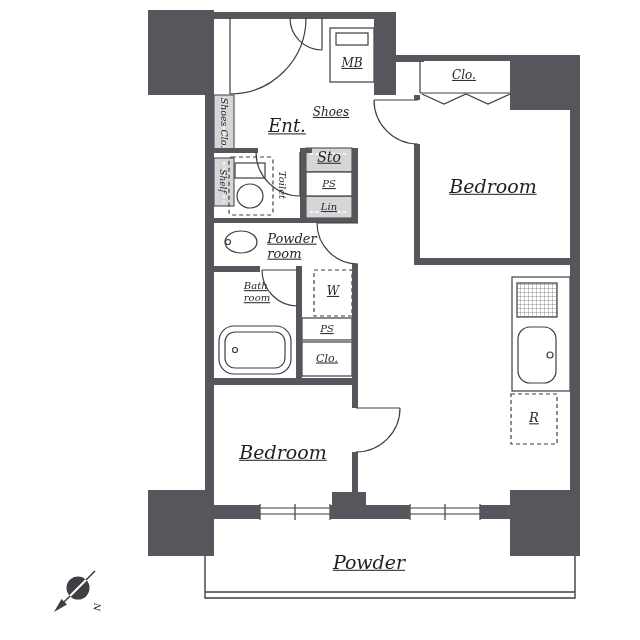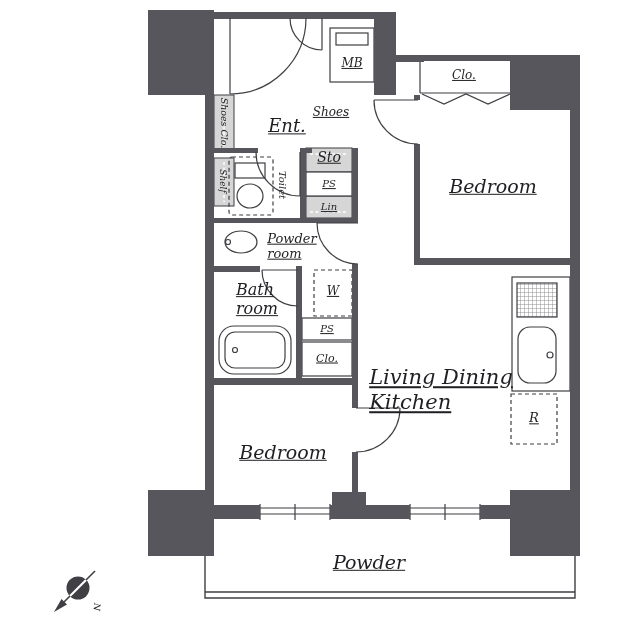--- a/index.html
+++ b/index.html
@@ -175,29 +175,25 @@
   <div class="vlbl" style="left:223px;top:181px;font-size:9px">Shelf</div>
   <div class="vlbl" style="left:282px;top:185px;font-size:10px">Toilet</div>
   <div class="lbl" style="left:329px;top:157px;font-size:14px">Sto</div>
   <div class="lbl" style="left:329px;top:184px;font-size:10px">PS</div>
   <div class="lbl" style="left:329px;top:207px;font-size:10px">Lin</div>
   <div class="lbl" style="left:292px;top:246px;font-size:13px">
     <div>Powder</div>
     <div>room</div>
   </div>
   <div class="lbl" style="left:333px;top:291px;font-size:12px">W</div>
-  <div class="lbl" style="left:257px;top:300px;font-size:16px">
+  <div class="lbl" style="left:257px;top:292px;font-size:10px">
     <div>Bath</div>
     <div>room</div>
   </div>
   <div class="lbl" style="left:327px;top:329px;font-size:10px">PS</div>
   <div class="lbl" style="left:327px;top:359px;font-size:11px">Clo.</div>
   <div class="lbl" style="left:493px;top:186px;font-size:19px">Bedroom</div>
-  <div class="lbl" style="left:441px;top:390px;font-size:21px">
-    <div>Living Dining</div>
-    <div>Kitchen</div>
-  </div>
   <div class="lbl" style="left:534px;top:418px;font-size:13px">R</div>
   <div class="lbl" style="left:283px;top:452px;font-size:19px">Bedroom</div>
   <div class="lbl" style="left:369px;top:562px;font-size:19px">Powder</div>
   <div class="nlbl" style="left:97px;top:607px;font-size:9px">N</div>
 
 </div>
 
 </body></html>

